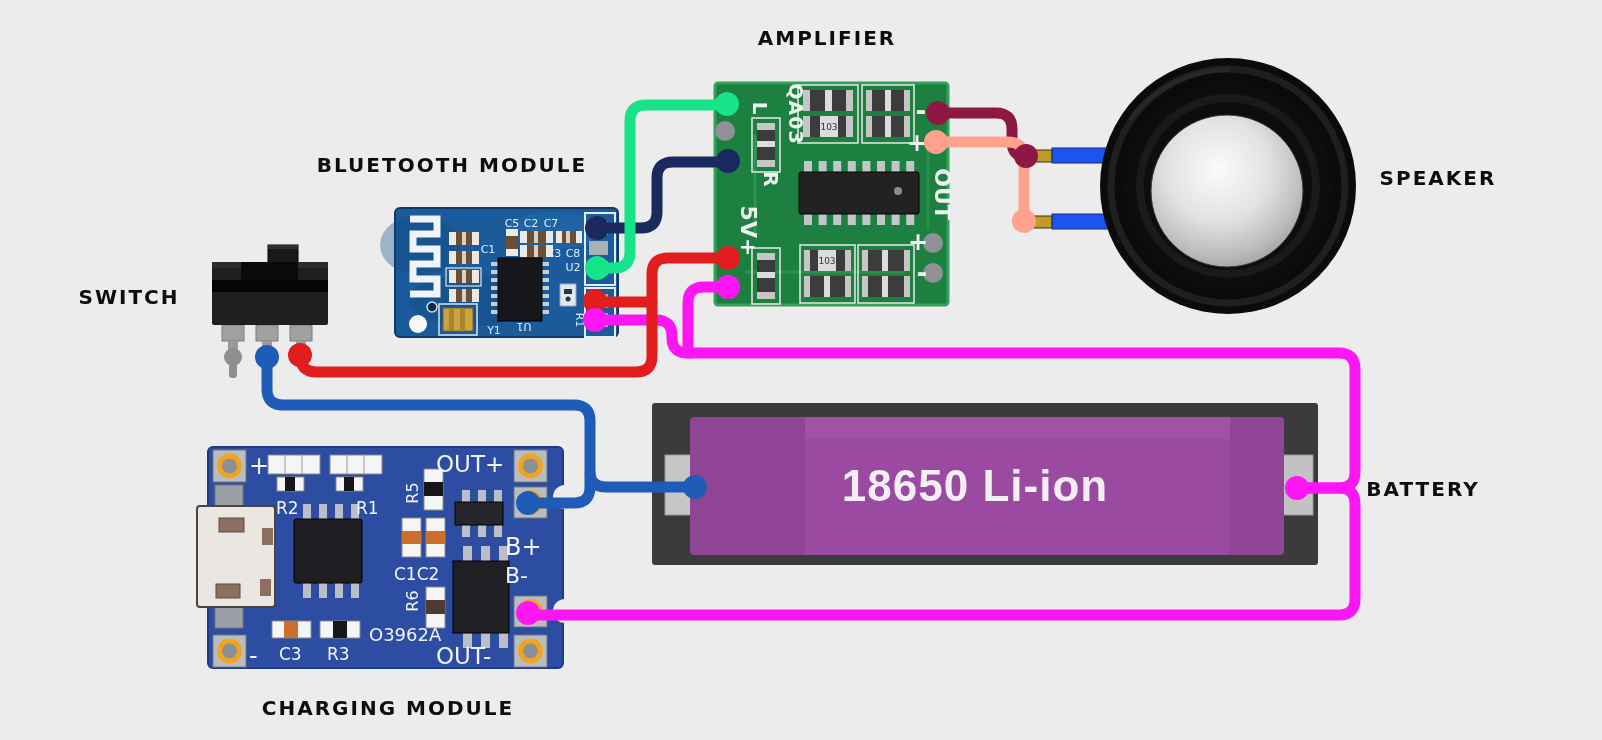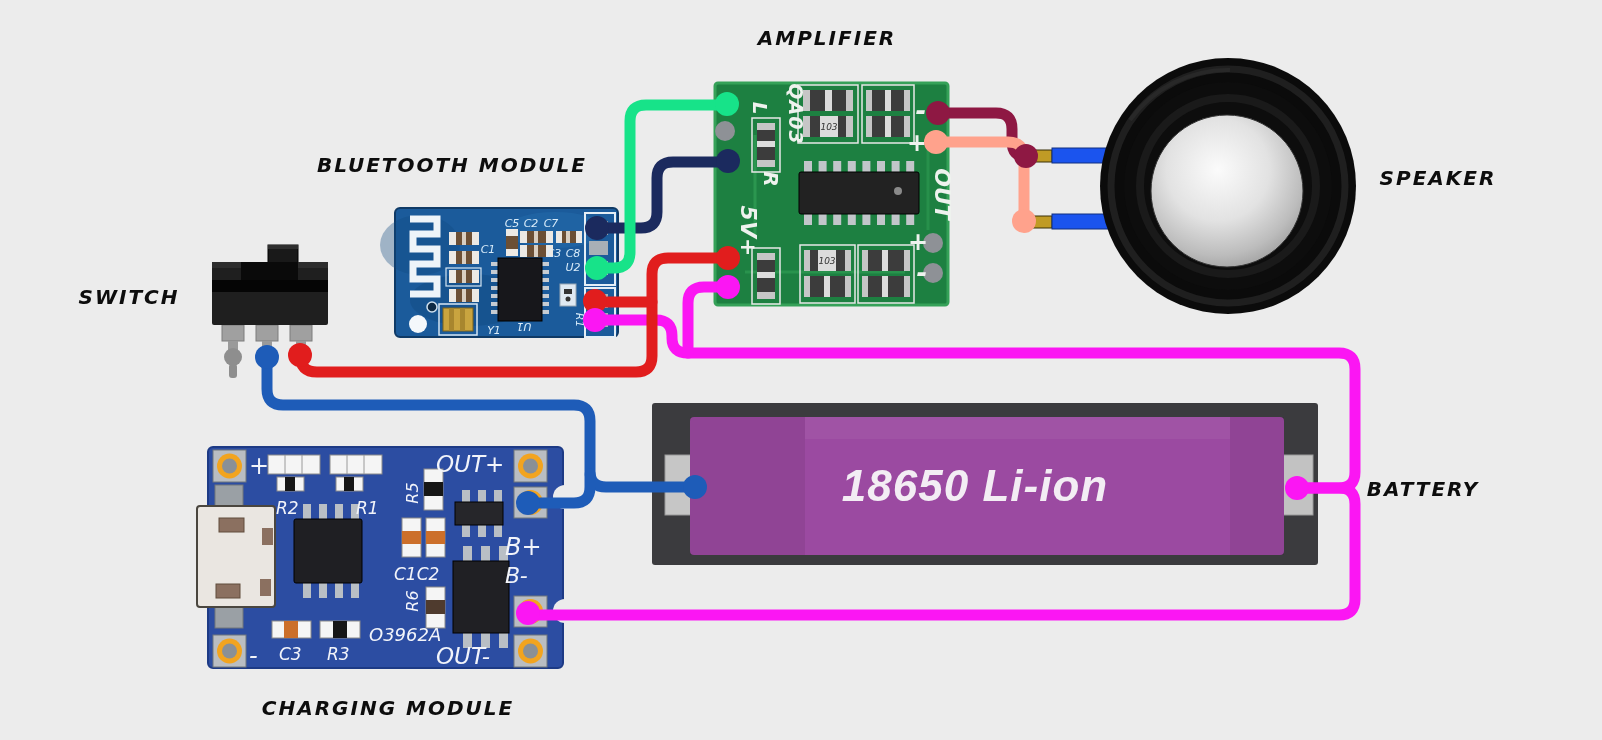--- a/index.html
+++ b/index.html
@@ -1,16 +1,16 @@
 <!DOCTYPE html>
 <html><head>
 <meta charset="utf-8">
 <style>
   html,body{margin:0;padding:0;background:#ececec;}
-  .stage{position:relative;width:1602px;height:719px;overflow:hidden;font-style:italic;}
+  .stage{position:relative;width:1602px;height:719px;overflow:hidden;}
   svg{display:block;}
   text{font-family:"DejaVu Sans",sans-serif;}
   .big-label{font-size:20px;font-weight:bold;fill:#0d0d0d;letter-spacing:2px;}
   .amp-silk{fill:#eef2ee;font-weight:bold;}
   .bt-silk{fill:#d9ecfa;font-size:11px;}
   .chg-silk{fill:#f2f4fa;}
   .batt-text{font-family:"Liberation Sans",sans-serif;font-size:44px;font-weight:bold;fill:#f3edf4;letter-spacing:1px;}
   .wire{fill:none;stroke-width:11;stroke-linecap:round;stroke-linejoin:round;}
   .rescap{fill:#c6c6c6;}
   .resbody{fill:#3c3c3c;}

